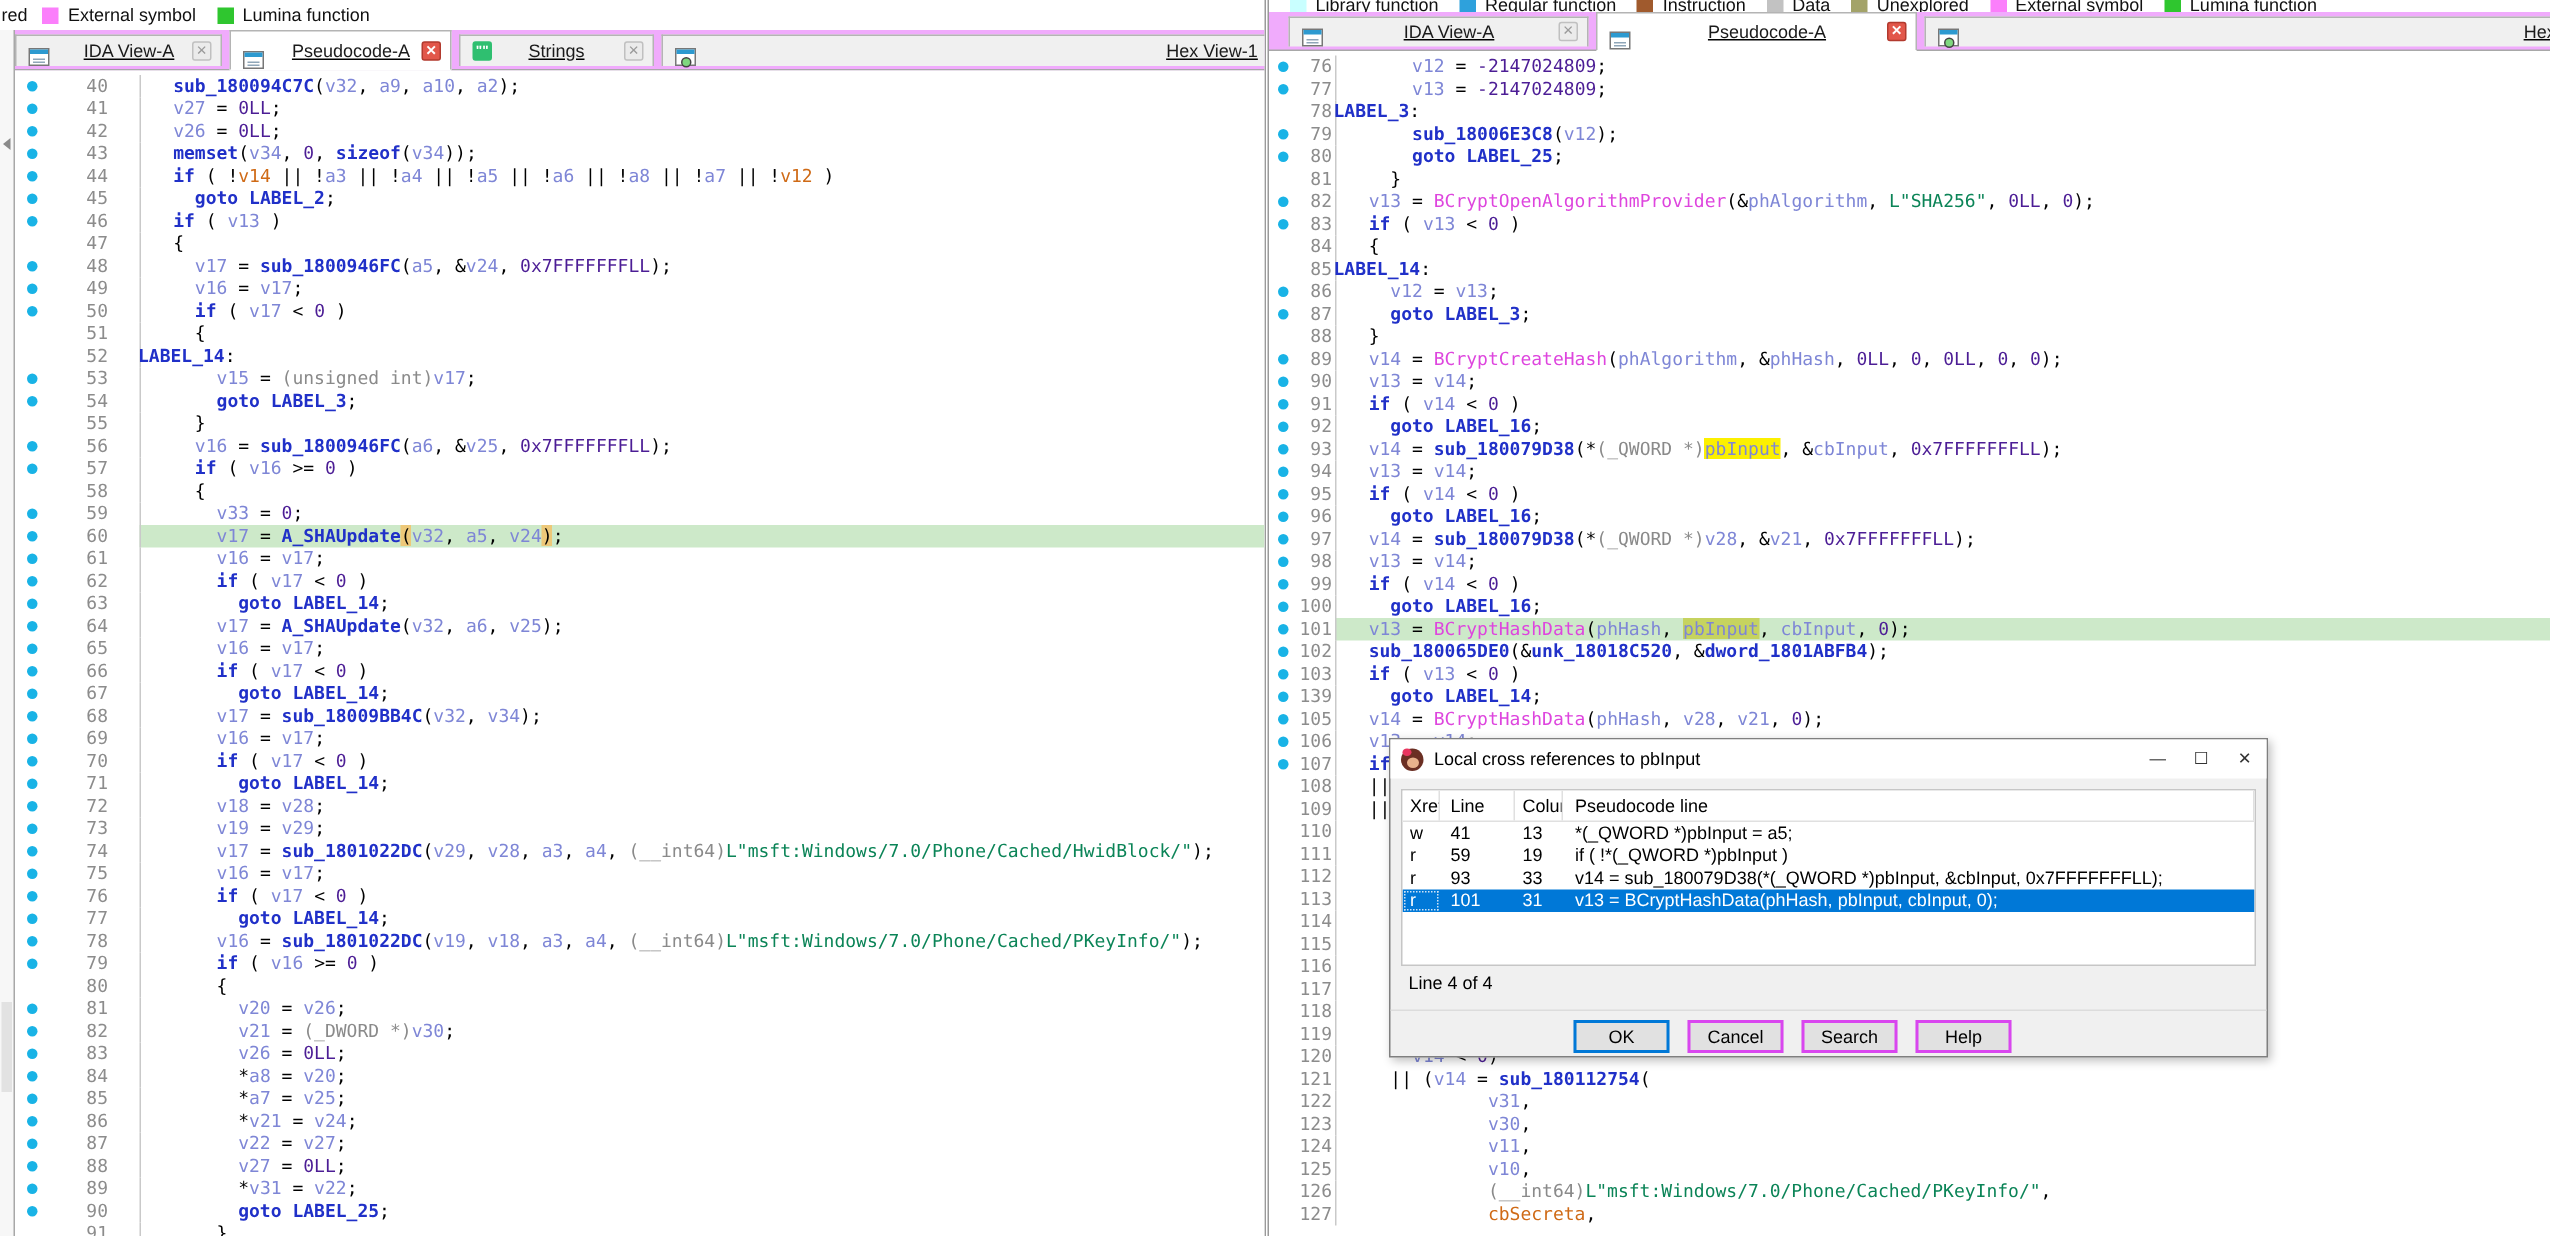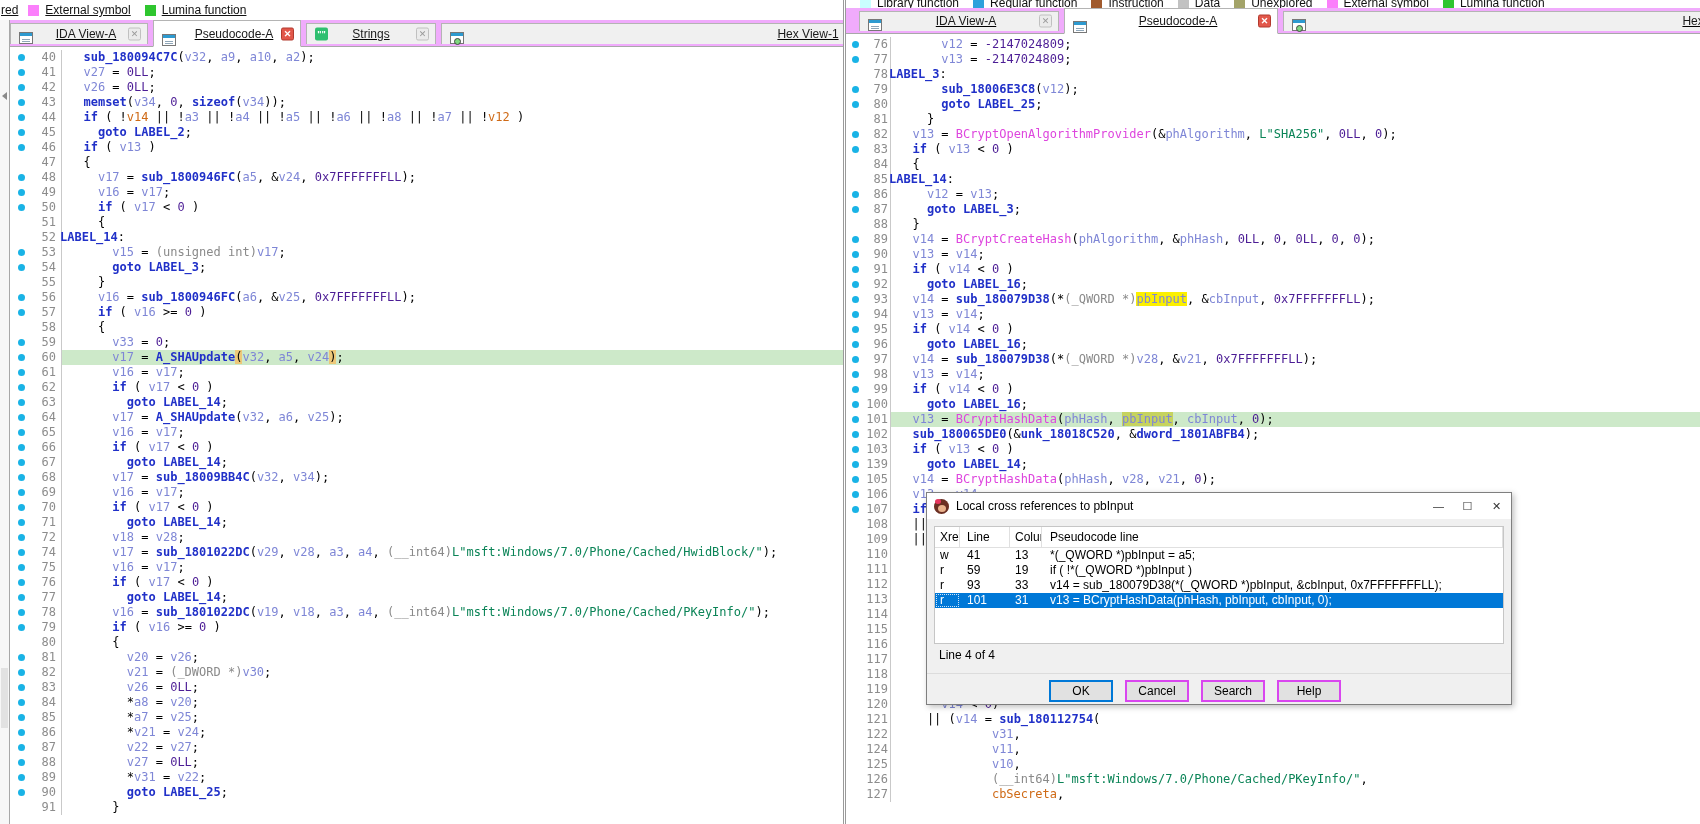--- a/index.html
+++ b/index.html
@@ -6,21 +6,21 @@
   body{width:1700px;height:824px;overflow:hidden;font-family:"Liberation Sans",sans-serif;}
   .screen{position:relative;width:1700px;height:824px;background:#fff;}
 
   
   .win{position:absolute;top:0;height:824px;background:#fff;overflow:hidden;}
   .win-left{left:0;width:843px;border-right:1px solid #9a9a9a;}
   .win-right{left:845px;width:855px;border-left:1px solid #9a9a9a;}
 
   
   .legend{position:absolute;display:flex;align-items:center;gap:14px;white-space:nowrap;font-size:12px;color:#111;}
-  .legend-left{top:2px;left:1px;height:16px;text-decoration:underline;}
+  .legend-left{top:2px;left:1px;height:16px;}
   .legend-right{top:-5px;left:14px;height:16px;}
   .leg-item{display:flex;align-items:center;gap:6px;}
   .leg-swatch{width:11px;height:11px;display:inline-block;}
   .leg-frag{margin-right:-4px;}
 
   
   .tabbar{position:absolute;left:0;right:0;display:flex;align-items:center;border-bottom:1px solid #a8a8a8;background:#f0abfc;text-decoration:underline;}
   .tabbar-left{top:20px;height:26px;padding-left:10px;}
   .tabbar-right{top:8px;height:25px;padding-left:13px;}
   .tab{flex:none;position:relative;box-sizing:border-box;background:#f0f0f0;border:1px solid #b4b4b4;border-bottom:none;height:21px;margin-right:5px;display:flex;align-items:center;}
@@ -43,21 +43,21 @@
   
   .edge-strip{position:absolute;left:0;top:20px;bottom:0;width:9px;background:#f7f7f7;border-right:1px solid #a8a8a8;z-index:3;}
   .strip-arrow{position:absolute;left:2px;top:72px;width:0;height:0;border-top:4px solid transparent;border-bottom:4px solid transparent;border-right:5px solid #8a8a8a;}
   .strip-box{position:absolute;left:1px;top:648px;width:7px;height:60px;background:#e2e2e2;}
 
   
   .code{position:absolute;left:0;right:0;bottom:0;background:#fff;font-family:"DejaVu Sans Mono",monospace;font-size:12px;}
   .code-left{top:47px;padding-top:3px;}
   .code-right{top:34px;padding-top:3px;}
   .cl{display:flex;height:15px;line-height:15px;white-space:pre;}
-  .code-left .cl{padding-left:10px;}
+  .code-left .cl{padding-left:10px;gap:16px;}
   .dot-cell{flex:none;width:22px;position:relative;}
   .code-right .dot-cell{width:18px;}
   .dot{position:absolute;top:4px;left:50%;margin-left:-3.5px;width:7px;height:7px;border-radius:50%;background:#19b3e6;}
   .ln{flex:none;width:24px;text-align:right;color:#8c8c8c;}
   .body{flex:1 1 auto;margin-left:5px;border-left:1px solid #c9c9c9;padding-left:7px;color:#000;}
   .code-right .body{margin-left:2px;}
   .body.hl{background:#cde9c9;}
   .body .outdent{margin-left:-9px;}
 
   .str{color:#0b8457;}
@@ -295,20 +295,25 @@
        <span class="ln">71</span>
        <span class="body"><span class="">        <span class="kw">goto</span> <span class="lbl">LABEL_14</span>;</span></span>
      </div>
         <div class="cl">
        <span class="dot-cell"><i class="dot"></i></span>
        <span class="ln">72</span>
        <span class="body"><span class="">      <span class="var">v18</span> = <span class="var">v28</span>;</span></span>
      </div>
         <div class="cl">
        <span class="dot-cell"><i class="dot"></i></span>
+       <span class="ln">73</span>
+       <span class="body"><span class="">      <span class="var">v19</span> = <span class="var">v29</span>;</span></span>
+     </div>
+        <div class="cl">
+       <span class="dot-cell"><i class="dot"></i></span>
        <span class="ln">74</span>
        <span class="body"><span class="">      <span class="var">v17</span> = <span class="fn">sub_1801022DC</span><span class="par">(</span><span class="var">v29</span>, <span class="var">v28</span>, <span class="var">a3</span>, <span class="var">a4</span>, <span class="cast">(__int64)</span><span class="str">L"msft:Windows/7.0/Phone/Cached/HwidBlock/"</span><span class="par">)</span>;</span></span>
      </div>
         <div class="cl">
        <span class="dot-cell"><i class="dot"></i></span>
        <span class="ln">75</span>
        <span class="body"><span class="">      <span class="var">v16</span> = <span class="var">v17</span>;</span></span>
      </div>
         <div class="cl">
        <span class="dot-cell"><i class="dot"></i></span>
@@ -673,20 +678,25 @@
      </div>
         <div class="cl">
        <span class="dot-cell"></span>
        <span class="ln">121</span>
        <span class="body"><span class="">    || <span class="par">(</span><span class="var">v14</span> = <span class="fn">sub_180112754</span><span class="par">(</span></span></span>
      </div>
         <div class="cl">
        <span class="dot-cell"></span>
        <span class="ln">122</span>
        <span class="body"><span class="">             <span class="var">v31</span>,</span></span>
+     </div>
+        <div class="cl">
+       <span class="dot-cell"></span>
+       <span class="ln">123</span>
+       <span class="body"><span class="">             <span class="var">v30</span>,</span></span>
      </div>
         <div class="cl">
        <span class="dot-cell"></span>
        <span class="ln">124</span>
        <span class="body"><span class="">             <span class="var">v11</span>,</span></span>
      </div>
         <div class="cl">
        <span class="dot-cell"></span>
        <span class="ln">125</span>
        <span class="body"><span class="">             <span class="var">v10</span>,</span></span>

